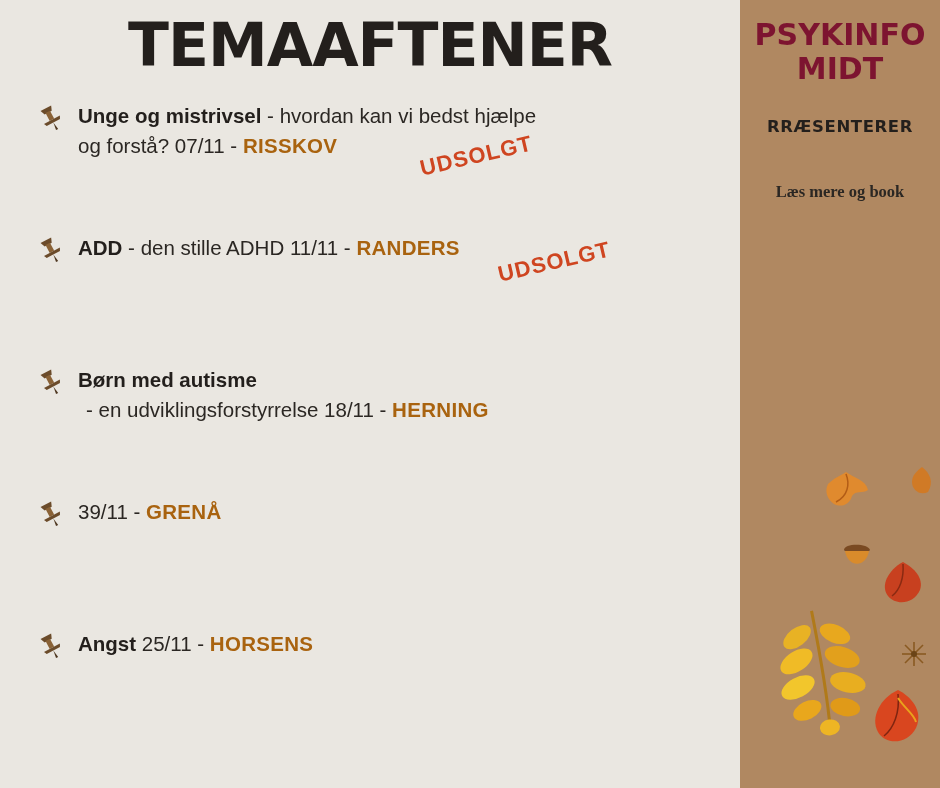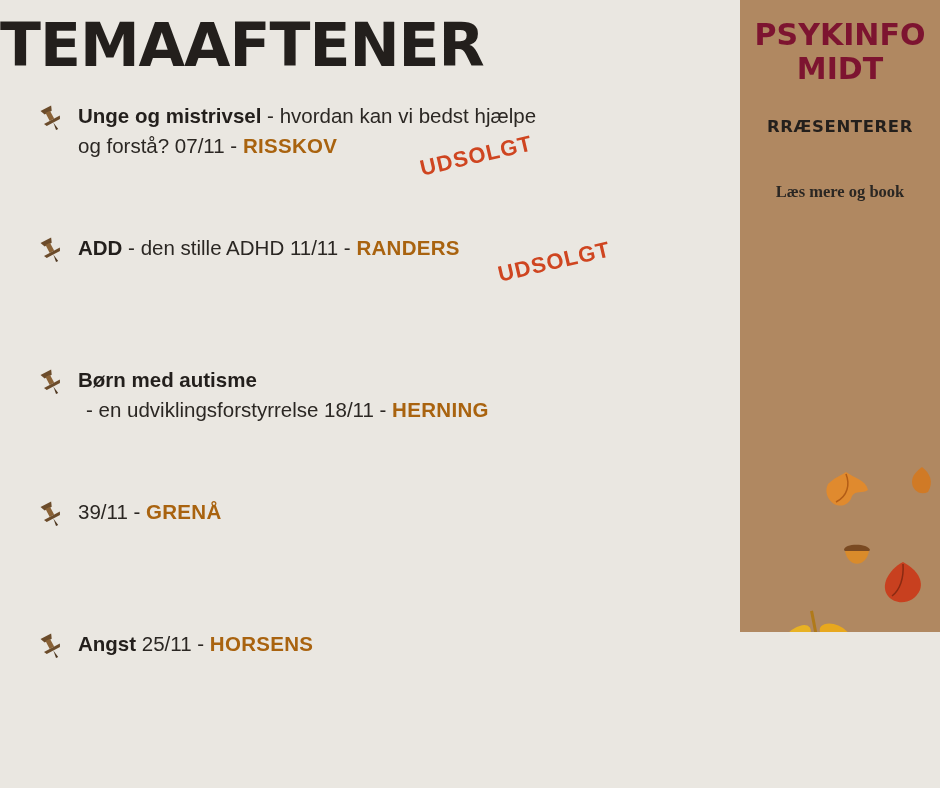--- a/index.html
+++ b/index.html
@@ -24,20 +24,21 @@
     background: #eae7e1;
     padding: 0;
   }
 
   .title {
     font-family: "DejaVu Sans", sans-serif;
     font-weight: bold;
     font-size: 60px;
     letter-spacing: -1px;
     color: #231f1c;
+    text-align: center;
     padding-top: 14px;
     margin: 0 0 8px 0;
     line-height: 1.05;
   }
 
   .events {
     margin-top: 24px;
     padding-left: 34px;
     padding-right: 20px;
   }
@@ -86,21 +87,21 @@
     transform: rotate(-13deg);
     font-family: "Liberation Sans", sans-serif;
   }
   .sold-1 { left: 385px; top: 42px; }
   .sold-2 { left: 463px; top: 16px; }
 
   
   .right {
     position: relative;
     width: 200px;
-    height: 632px;
+    height: 788px;
     background: #b08861;
     overflow: hidden;
     text-align: center;
   }
   .right-inner {
     position: relative;
     z-index: 3;
     padding: 18px 10px 0 10px;
   }
   .brand {

